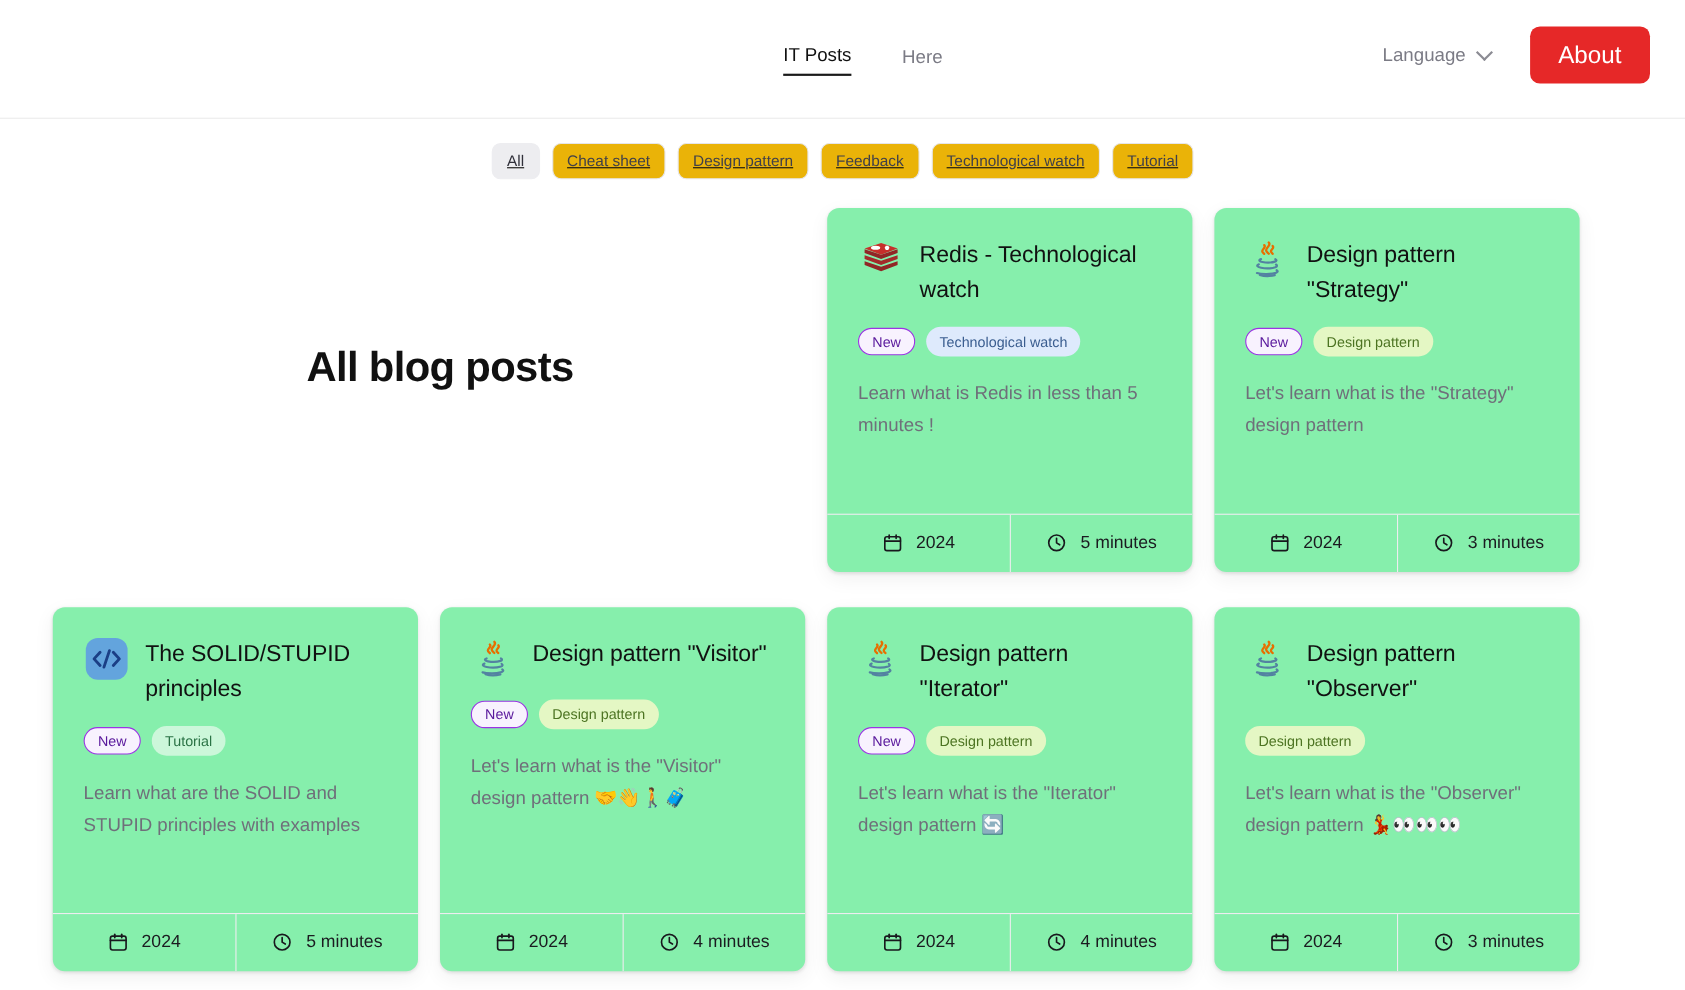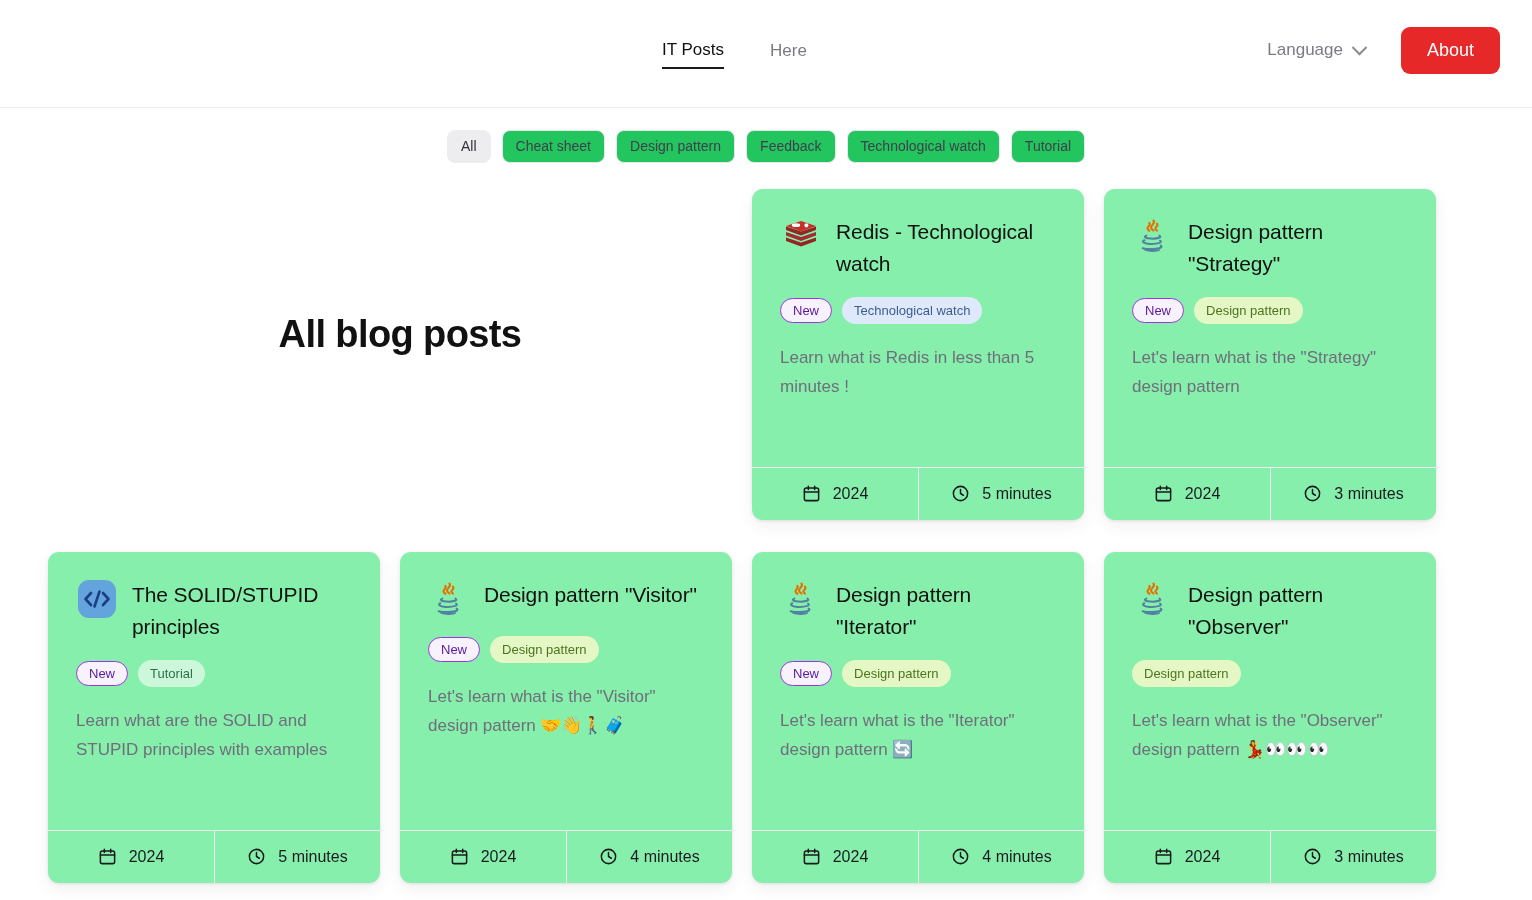--- a/index.html
+++ b/index.html
@@ -32,24 +32,24 @@
   .brand {
     font-size: 27px;
     font-weight: 700;
     letter-spacing: -0.3px;
     color: #111111;
     white-space: nowrap;
   }
 
   .nav-center {
     position: absolute;
-    left: 662px;
+    left: 712px;
     top: 40px;
     display: flex;
-    align-items: center;
+    align-items: flex-end;
     gap: 46px;
   }
 
   .nav-link {
     font-size: 17px;
     color: #7b7b85;
     text-decoration: none;
     padding-bottom: 7px;
     line-height: 1.2;
     white-space: nowrap;
@@ -85,43 +85,44 @@
     width: 11px;
     height: 11px;
     border-right: 2px solid #8b8b93;
     border-bottom: 2px solid #8b8b93;
     transform: rotate(45deg) translate(-2px, -2px);
   }
 
   .about-btn {
     background: #e62828;
     color: #ffffff;
-    font-size: 18px;
+    font-size: 22px;
     border: none;
     border-radius: 9px;
     padding: 13px 26px;
     cursor: pointer;
     font-family: inherit;
     white-space: nowrap;
   }
 
   
   .filters {
     display: flex;
     justify-content: center;
     align-items: center;
     gap: 11px;
     padding-top: 22px;
     padding-bottom: 6px;
+    text-decoration: underline;
   }
 
   .chip {
     font-size: 14px;
     color: #40404a;
-    background: #22c55e;
+    background: #eab308;
     border: 1px solid #e6e6ea;
     border-radius: 8px;
     padding: 6px 13px;
     cursor: pointer;
     font-family: inherit;
     white-space: nowrap;
     line-height: 1.35;
   }
 
   .chip.selected {

